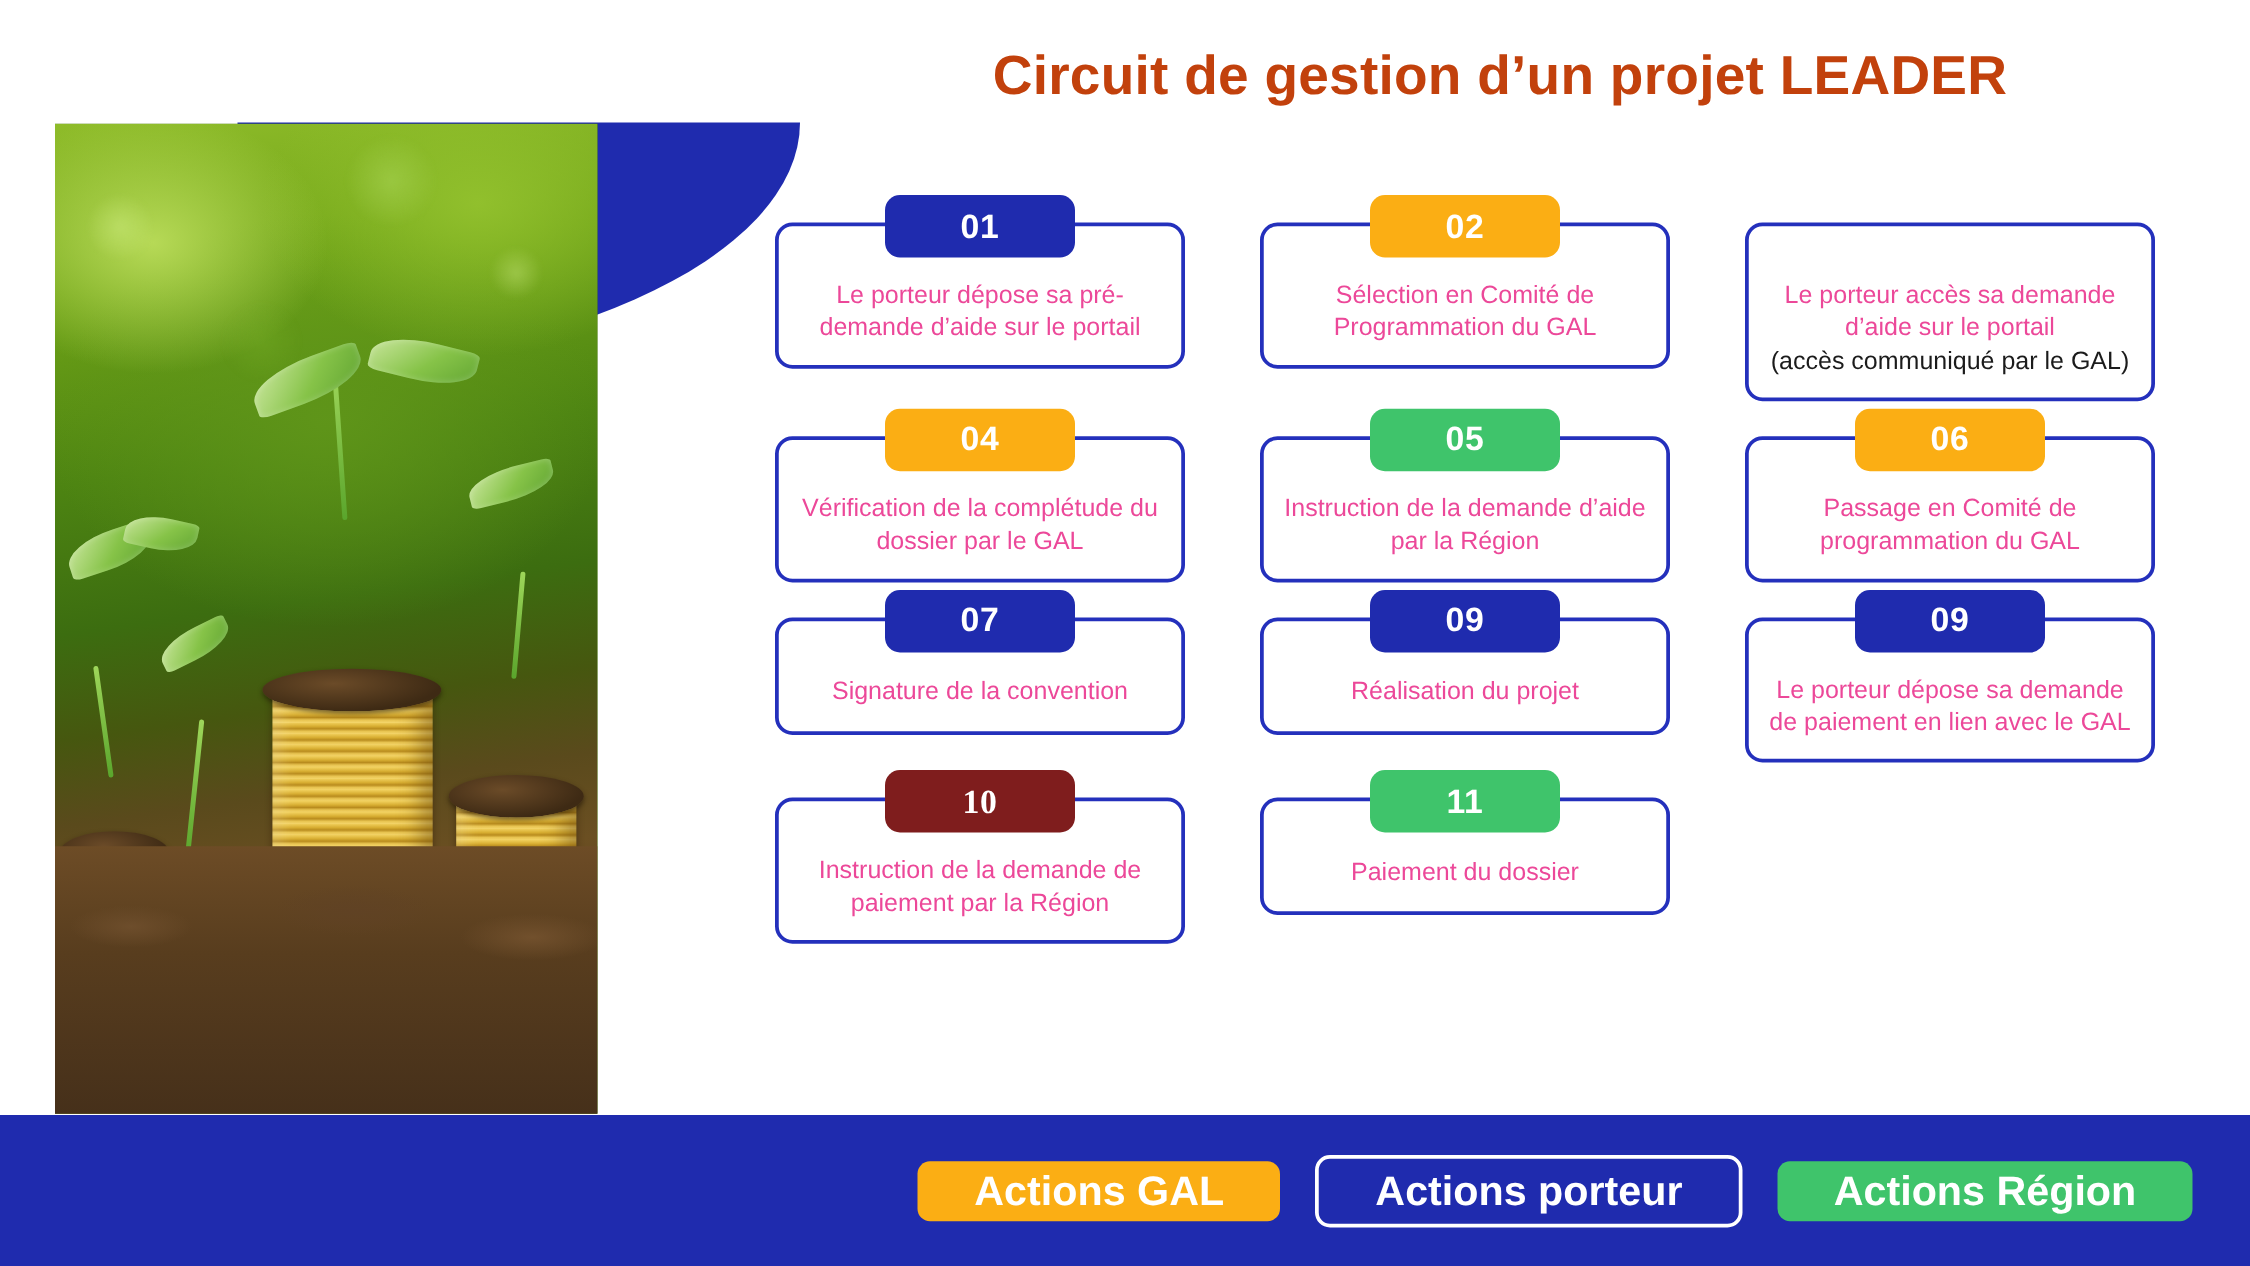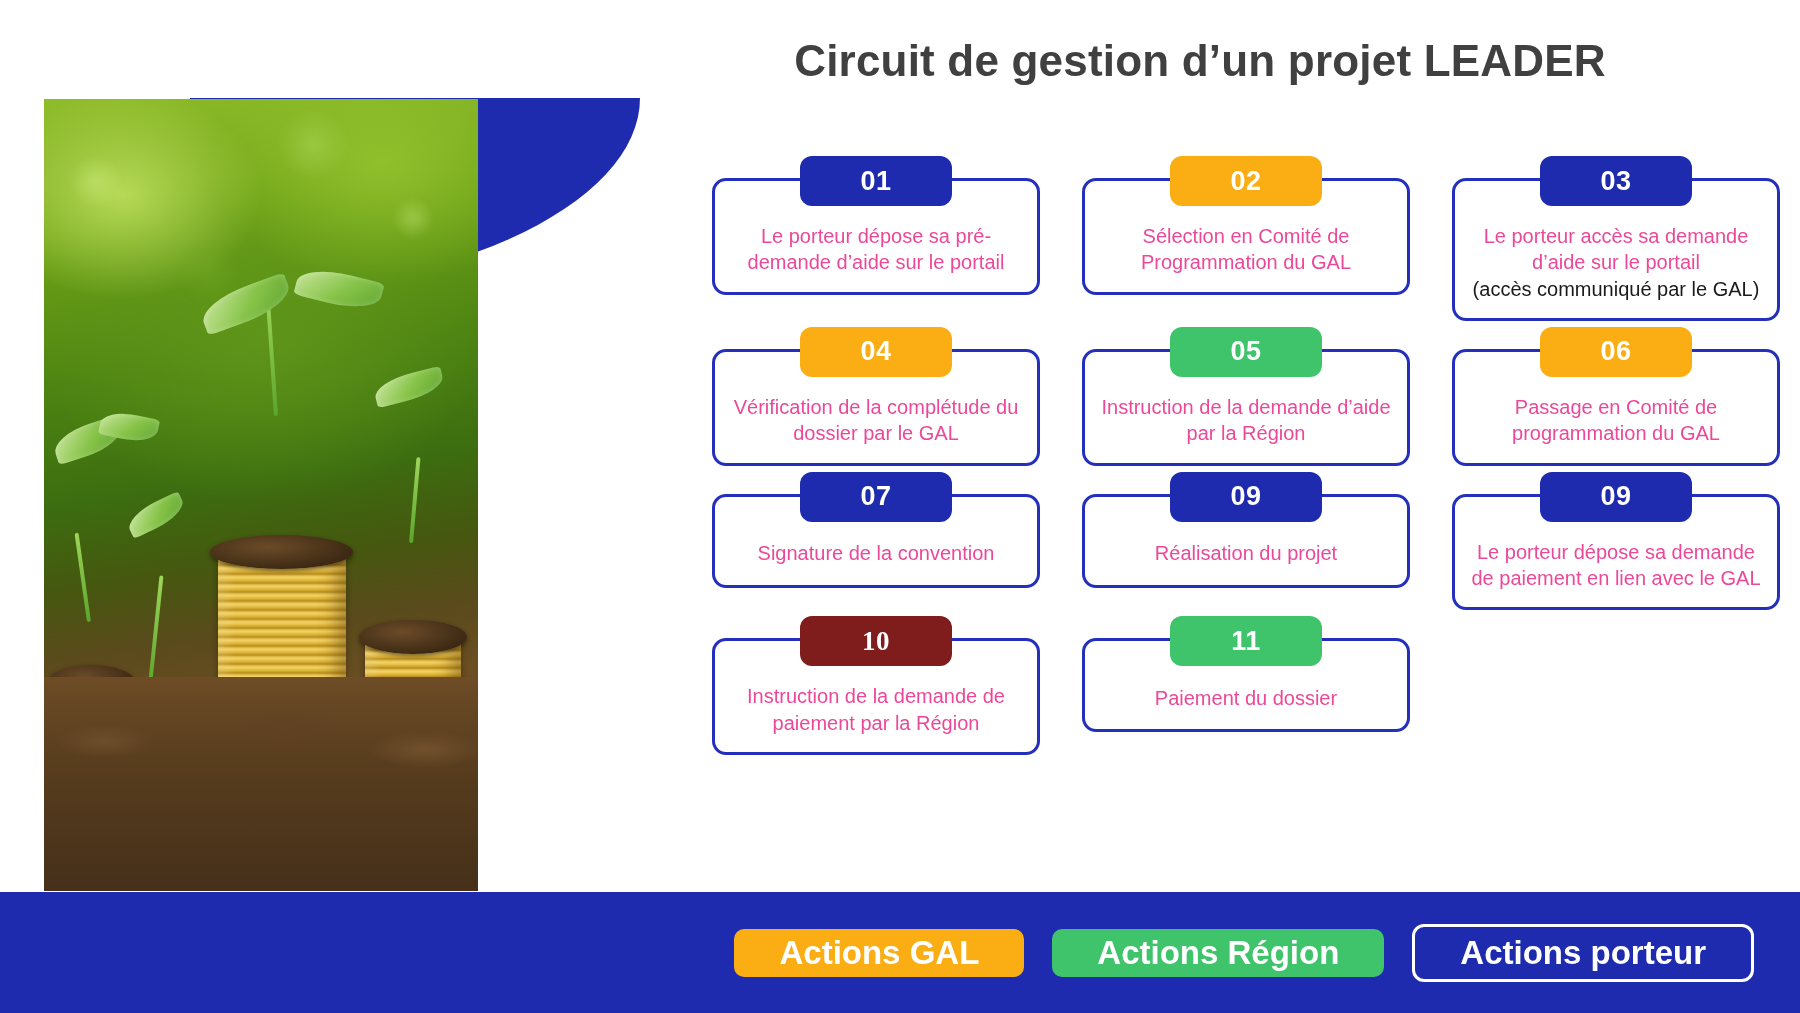--- a/index.html
+++ b/index.html
@@ -117,38 +117,37 @@
 
   
   .title {
     position: absolute;
     left: 640px;
     top: 36px;
     width: 1120px;
     text-align: center;
     font-size: 44px;
     font-weight: bold;
-    color: #404040;
+    color: #c2410c;
     letter-spacing: 0.2px;
     z-index: 4;
   }
 
   
   .grid {
     position: absolute;
     left: 620px;
     top: 178px;
     width: 1160px;
     z-index: 4;
   }
   .row {
     display: flex;
-    gap: 42px;
+    gap: 60px;
     margin-bottom: 28px;
-    justify-content: flex-end;
   }
   .card-slot {
     width: 328px;
     position: relative;
   }
   .card-slot.empty { visibility: hidden; }
 
   .card {
     position: relative;
     border: 3px solid #2430BC;
@@ -292,21 +291,20 @@
         </div>
       </div>
       <div class="card-slot">
         <div class="card">
           <div class="badge orange">02</div>
           <div class="card-text">Sélection en Comité de Programmation du GAL</div>
         </div>
       </div>
       <div class="card-slot">
         <div class="card">
-          <div class="badge blue">03</div>
           <div class="card-text">Le porteur accès sa demande d’aide sur le portail</div>
           <div class="card-sub">(accès communiqué par le GAL)</div>
         </div>
       </div>
     </div>
 
     <div class="row row-2">
       <div class="card-slot">
         <div class="card">
           <div class="badge orange">04</div>
@@ -361,17 +359,17 @@
           <div class="card-text">Paiement du dossier</div>
         </div>
       </div>
       <div class="card-slot empty"></div>
     </div>
 
   </div>
 
   <div class="footer">
     <div class="legend-pill orange">Actions GAL</div>
+    <div class="legend-pill outline">Actions porteur</div>
     <div class="legend-pill green">Actions Région</div>
-    <div class="legend-pill outline">Actions porteur</div>
   </div>
 
 </div>
 
 </body></html>

